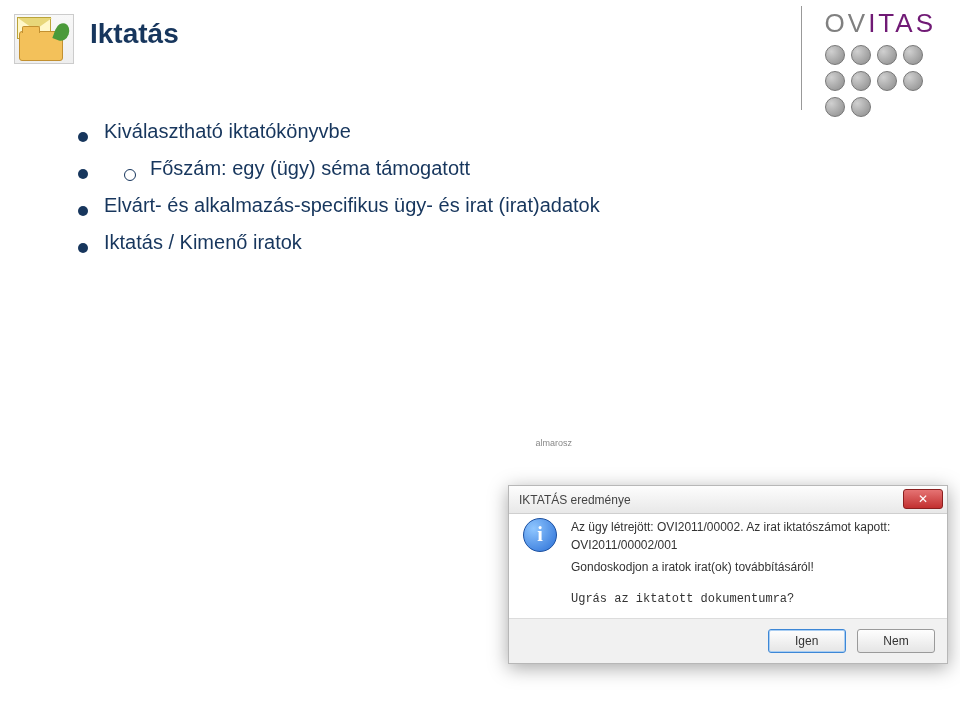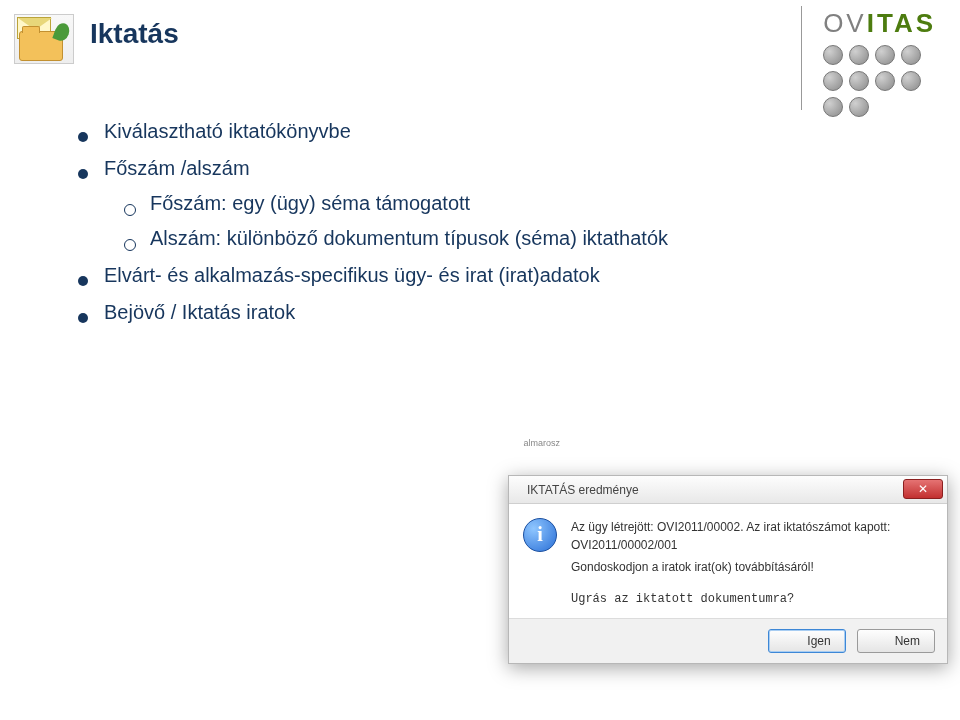--- a/index.html
+++ b/index.html
@@ -85,21 +85,21 @@
     height:104px;
     background:#999;
   }
   .logo-text {
     font-size: 26px;
     letter-spacing: 3px;
     color:#808080;
     font-weight: 300;
     font-family: "Segoe UI", Arial, sans-serif;
   }
-  .logo-text .bold { font-weight:700; color:#4d7c0f; }
+  .logo-text .bold { font-weight:400; color:#701a75; }
   .ball-grid {
     margin-top:6px;
     display:grid;
     grid-template-columns: repeat(4, 22px);
     grid-auto-rows: 22px;
     gap:4px;
   }
   .ball {
     width:20px; height:20px;
     border-radius:50%;
@@ -155,42 +155,42 @@
     border:1px solid #b7b7b7;
     box-shadow:0 4px 18px rgba(0,0,0,0.35);
     font-family: "Segoe UI", Tahoma, sans-serif;
     font-size: 12px;
     color:#333;
   }
   .dlg-title {
     position:relative;
     height:28px;
     line-height:28px;
-    padding:0 18px;
+    padding:0 10px;
     background:linear-gradient(#fdfdfd,#e8e8e8);
     border-bottom:1px solid #cfcfcf;
     font-size:12px;
     color:#444;
   }
   .dlg-close {
     position:absolute;
     right:4px; top:3px;
     width:40px; height:20px;
     background:linear-gradient(#e57373,#c23030);
     border:1px solid #8b1f1f;
     border-radius:3px;
     color:#fff;
     text-align:center;
     line-height:18px;
     font-size:12px;
     font-family:Arial,sans-serif;
   }
   .dlg-body {
     display:flex;
-    padding:14px 14px 10px 14px;
+    padding:4px 14px 10px 14px;
   }
   .info-icon {
     width:34px; height:34px;
     border-radius:50%;
     background:radial-gradient(circle at 30% 30%, #8fc6ff, #2a6fd6);
     position:relative;
     flex:0 0 34px;
     margin-right:14px;
     border:1px solid #1a4fa0;
   }
@@ -215,29 +215,30 @@
   }
   .dlg-btn {
     display:inline-block;
     min-width:78px;
     padding:4px 14px;
     margin-left:8px;
     background:linear-gradient(#fefefe,#e5e5e5);
     border:1px solid #9a9a9a;
     border-radius:3px;
     font-size:12px;
+    text-align:center;
     color:#333;
   }
   .dlg-btn.primary {
     border-color:#3d87d6;
     box-shadow:0 0 0 1px #a8cdf2 inset;
   }
   .tiny-label {
     position:absolute;
-    right: 400px;
+    right: 388px;
     bottom: 272px;
     font-size:9px;
     color:#888;
     font-family:"Segoe UI",Tahoma,sans-serif;
   }
 </style>
 </head>
 <body>
 
 <div class="slide-icon">
@@ -265,35 +266,31 @@
     <div class="ball"></div>
     <div class="ball"></div>
   </div>
 </div>
 
 <ul class="bullets">
   <li>
     <span>Kiválasztható iktatókönyvbe</span>
   </li>
   <li>
-    <span>Főszám /alszám</span>
     <ul class="sub">
       <li>
         <span>Főszám: egy (ügy) séma támogatott</span>
-      </li>
-      <li>
-        <span>Alszám: különböző dokumentum típusok (séma) iktathatók</span>
       </li>
     </ul>
   </li>
   <li>
     <span>Elvárt- és alkalmazás-specifikus ügy- és irat (irat)adatok</span>
   </li>
   <li>
-    <span>Bejövő / Iktatás iratok</span>
+    <span>Iktatás / Kimenő iratok</span>
   </li>
 </ul>
 
 <div class="tiny-label">almarosz</div>
 
 <div class="dialog">
   <div class="dlg-title">
     <span>IKTATÁS eredménye</span>
     <div class="dlg-close">
       <span>✕</span>

